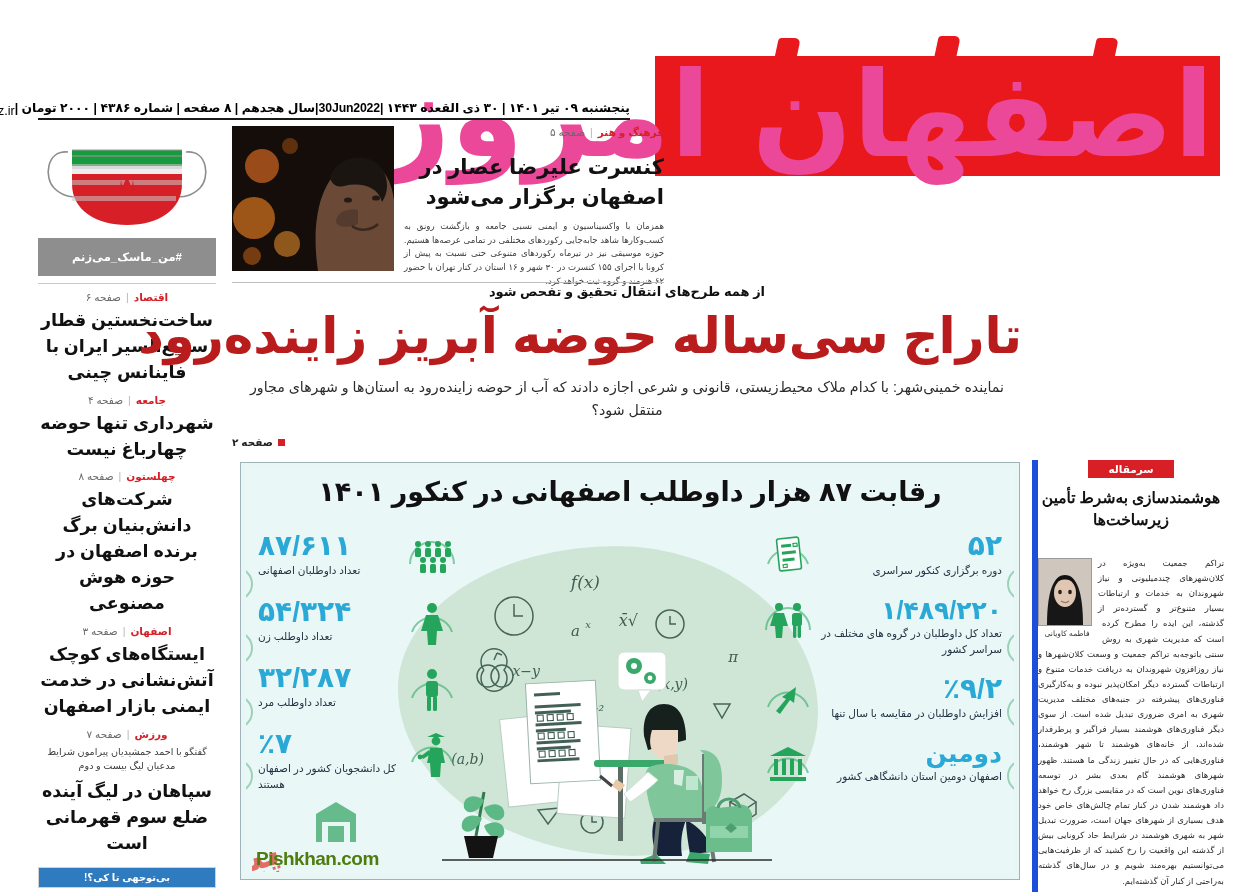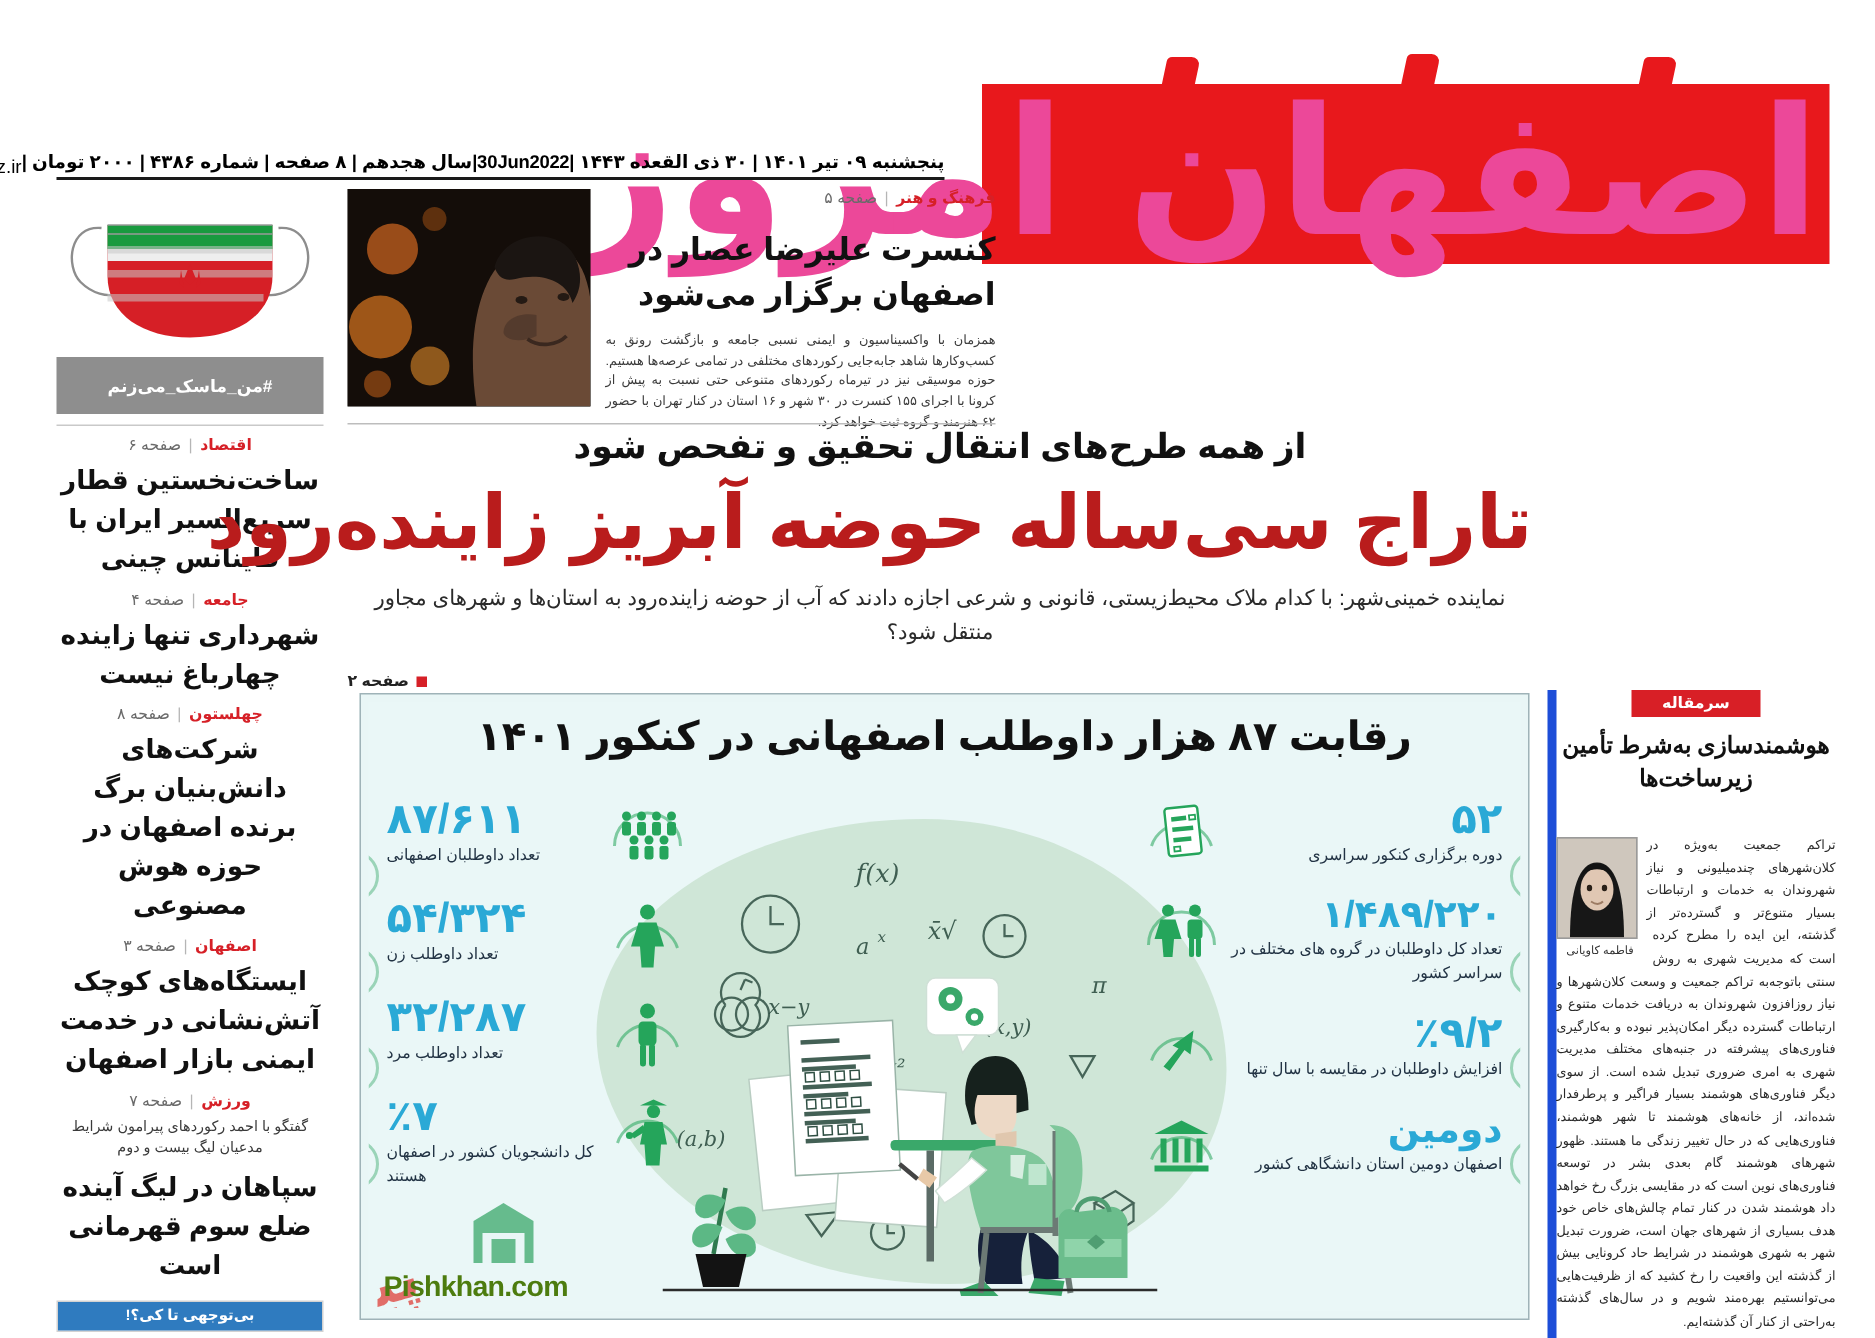--- a/index.html
+++ b/index.html
@@ -95,21 +95,21 @@
   }
   .culture-lead{font-size:8.6px;line-height:1.62;color:#3b3b3b;text-align:justify;}
   .culture-photo{width:162px;height:145px;overflow:hidden;background:#17100c;}
   .culture-photo svg{display:block;width:100%;height:100%;}
   .culture-rule{
     position:absolute;top:282px;left:232px;width:432px;border-top:1px solid #bdbdbd;
   }
 
   
   .lead-wrap{position:absolute;top:284px;left:232px;width:790px;text-align:center;direction:rtl;}
-  .lead-over{font-size:23px;font-weight:700;color:#111;margin-bottom:8px;letter-spacing:-0.2px;}
+  .lead-over{font-size:13px;font-weight:700;color:#111;margin-bottom:8px;letter-spacing:-0.2px;}
   .lead-head{
     font-size:50px;font-weight:700;color:#b91c1c;line-height:1.18;
     letter-spacing:-1.2px;margin:4px 0 10px;white-space:nowrap;
   }
   .lead-sub{font-size:14.2px;color:#2b2b2b;line-height:1.62;margin:0 14px;}
   .lead-pg{
     position:absolute;left:0;bottom:-26px;display:flex;align-items:center;gap:5px;
     direction:rtl;font-size:10.5px;font-weight:700;color:#222;
   }
   .lead-pg .sq{width:7px;height:7px;background:#d62027;display:inline-block;}
@@ -241,42 +241,42 @@
       <span class="k-sep">|</span>
       <span class="k-pg">صفحه ۶</span>
     </div>
     <div class="sb-head">ساخت‌نخستین قطار سریع‌السیر ایران با فاینانس چینی</div>
 
     <div class="kicker">
       <span class="k-sec">جامعه</span>
       <span class="k-sep">|</span>
       <span class="k-pg">صفحه ۴</span>
     </div>
-    <div class="sb-head">شهرداری تنها زاینده چهارباغ نیست</div>
+    <div class="sb-head">شهرداری تنها حوضه چهارباغ نیست</div>
 
     <div class="kicker">
       <span class="k-sec">چهلستون</span>
       <span class="k-sep">|</span>
       <span class="k-pg">صفحه ۸</span>
     </div>
     <div class="sb-head">شرکت‌های دانش‌بنیان برگ برنده اصفهان در حوزه هوش مصنوعی</div>
 
     <div class="kicker">
       <span class="k-sec">اصفهان</span>
       <span class="k-sep">|</span>
       <span class="k-pg">صفحه ۳</span>
     </div>
     <div class="sb-head">ایستگاه‌های کوچک آتش‌نشانی در خدمت ایمنی بازار اصفهان</div>
 
     <div class="kicker">
       <span class="k-sec">ورزش</span>
       <span class="k-sep">|</span>
       <span class="k-pg">صفحه ۷</span>
     </div>
-    <div class="sb-lead">گفتگو با احمد رکوردهای پیرامون شرایط مدعیان لیگ بیست و دوم</div>
+    <div class="sb-lead">گفتگو با احمد جمشیدیان پیرامون شرایط مدعیان لیگ بیست و دوم</div>
     <div class="sb-head">سپاهان در لیگ آینده ضلع سوم قهرمانی است</div>
 
     <div class="promo">
       <div class="promo-bar">بی‌توجهی تا کی؟!</div>
 
     </div>
   </div>
 
   <div class="culture">
     <div class="culture-txt">

